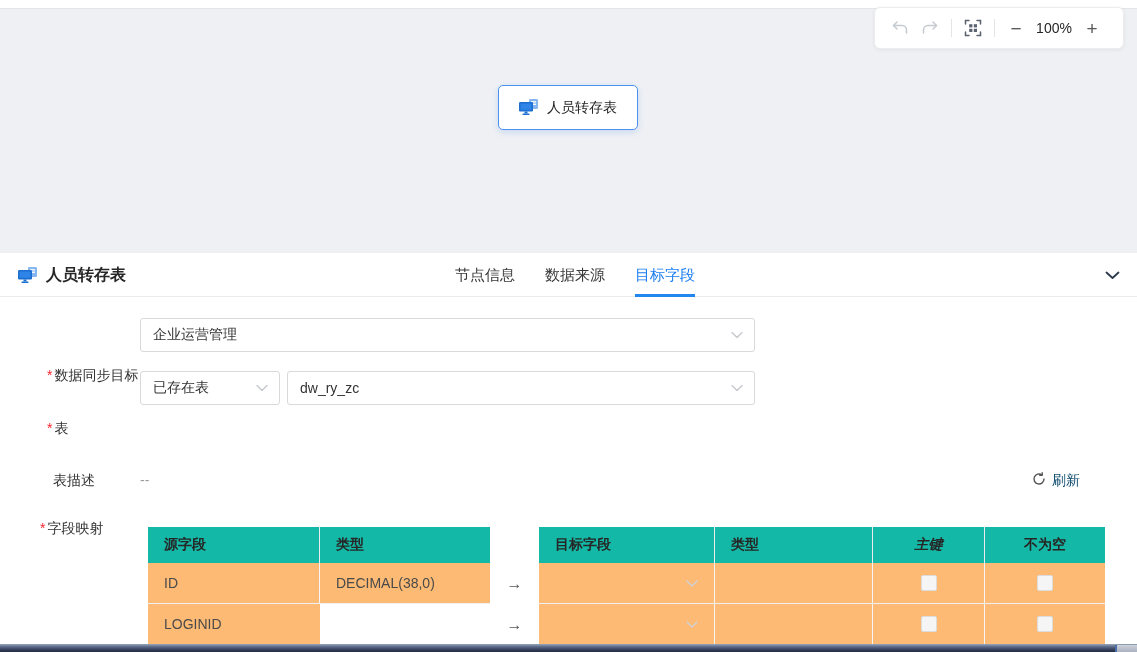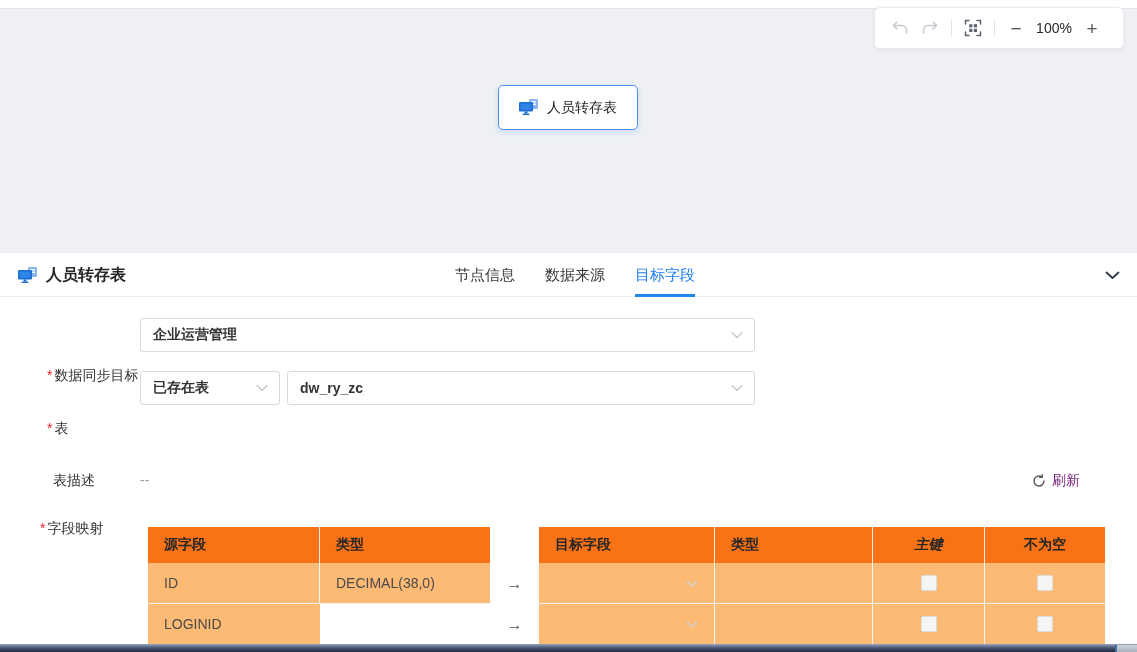--- a/index.html
+++ b/index.html
@@ -45,31 +45,31 @@
   .collapse-btn { position:absolute; right:14px; top:13px; width:22px; height:18px;
     display:flex; align-items:center; justify-content:center; cursor:pointer; }
 
   
   .form-row { position:absolute; left:0; display:flex; align-items:center;margin-top:40px; }
   .f-label { font-size:14px; color:#333; }
   .req { color:#f5222d; margin-right:2px; }
   .select { position:absolute; height:34px; background:#fff;
     border:1px solid #d9d9d9; border-radius:3px;
     display:flex; align-items:center; padding:0 30px 0 12px;
-    font-size:14px; color:#333; cursor:pointer;font-weight:bold; }
+    font-size:14px; color:#333; cursor:pointer; }
   .select .sel-caret { position:absolute; right:11px; top:50%; transform:translateY(-50%); }
   .desc-value { font-size:14px; color:#9aa0a6; }
-  .refresh { position:absolute; right:57px; top:219px; display:flex; align-items:center;
-    gap:6px; font-size:14px; color:#701a75; cursor:pointer; }
+  .refresh { position:absolute; right:57px; top:219px; display:flex; 
+    gap:6px; font-size:14px; color:#0c4a6e; cursor:pointer; }
 
   
   .map-table { position:absolute; left:148px; top:274px; width:957px; display:flex; }
   .tbl { display:flex; flex-direction:column; }
   .tbl-row { display:flex; }
-  .th { background:#f97316; height:36px; display:flex; align-items:center;
+  .th { background:#14b8a6; height:36px; display:flex; align-items:center;
     font-size:14px; font-weight:700; color:#262626; padding:0 16px;
     border-right:1px solid #ededed; }
   .th:last-child { border-right:none; }
   .td { height:41px; display:flex; align-items:center; font-size:14px; color:#4a4a4a;
     padding:0 16px; border-bottom:1px solid #f0f0f0; border-right:1px solid #f5f5f5;
     position:relative; background:#fdba74; }
   .td:last-child { border-right:none; }
   .center { justify-content:center; padding:0; }
   .c-src1 { width:172px; } .c-src2 { width:170px; }
   .c-tgt1 { width:176px; } .c-tgt2 { width:158px; }

